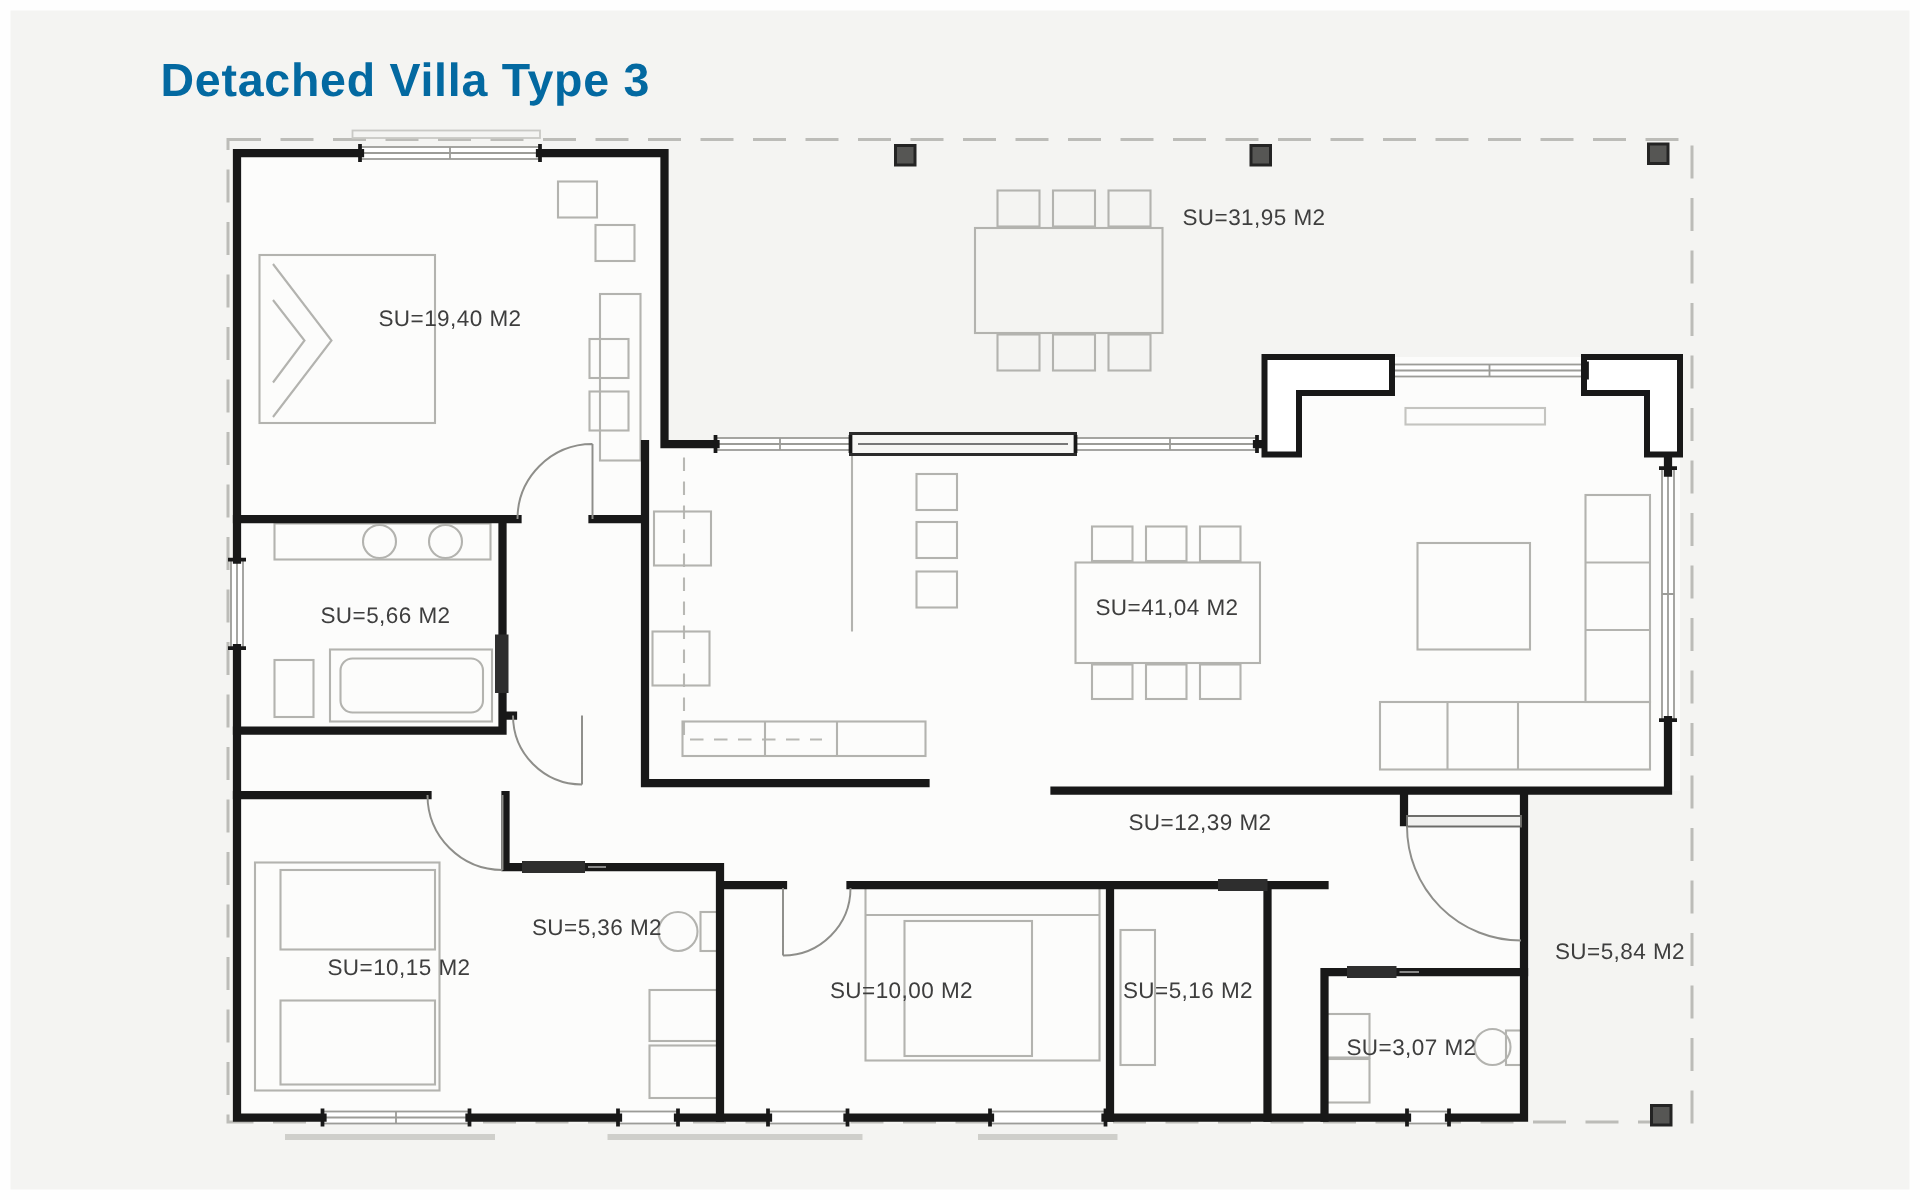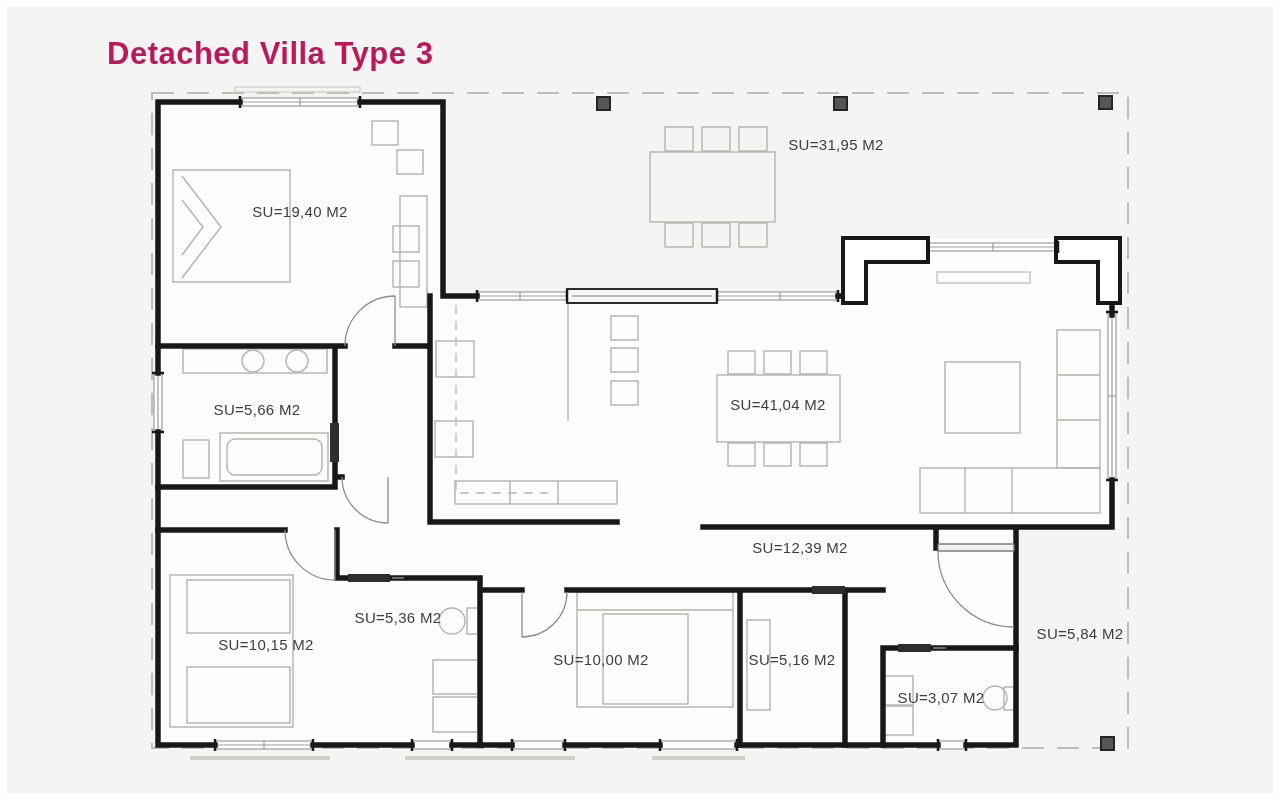--- a/index.html
+++ b/index.html
@@ -8,21 +8,21 @@
     background:#f4f4f2;
     font-family:"Liberation Sans", sans-serif;
   }
   .page-frame{
     position:absolute;inset:0;border:7px solid rgba(255,255,255,.9);
     pointer-events:none;z-index:5;
   }
   .page-title{
     position:absolute;left:107px;top:36px;
     font-size:31px;font-weight:bold;letter-spacing:.5px;
-    color:#be185d;z-index:4;
+    color:#0369a1;z-index:4;
   }
   svg{position:absolute;left:0;top:0;}
   .room-label{
     font-family:"Liberation Sans", sans-serif;
     font-size:15px;fill:#3e3e3e;letter-spacing:.3px;
   }
 </style>
 </head>
 <body>
 

